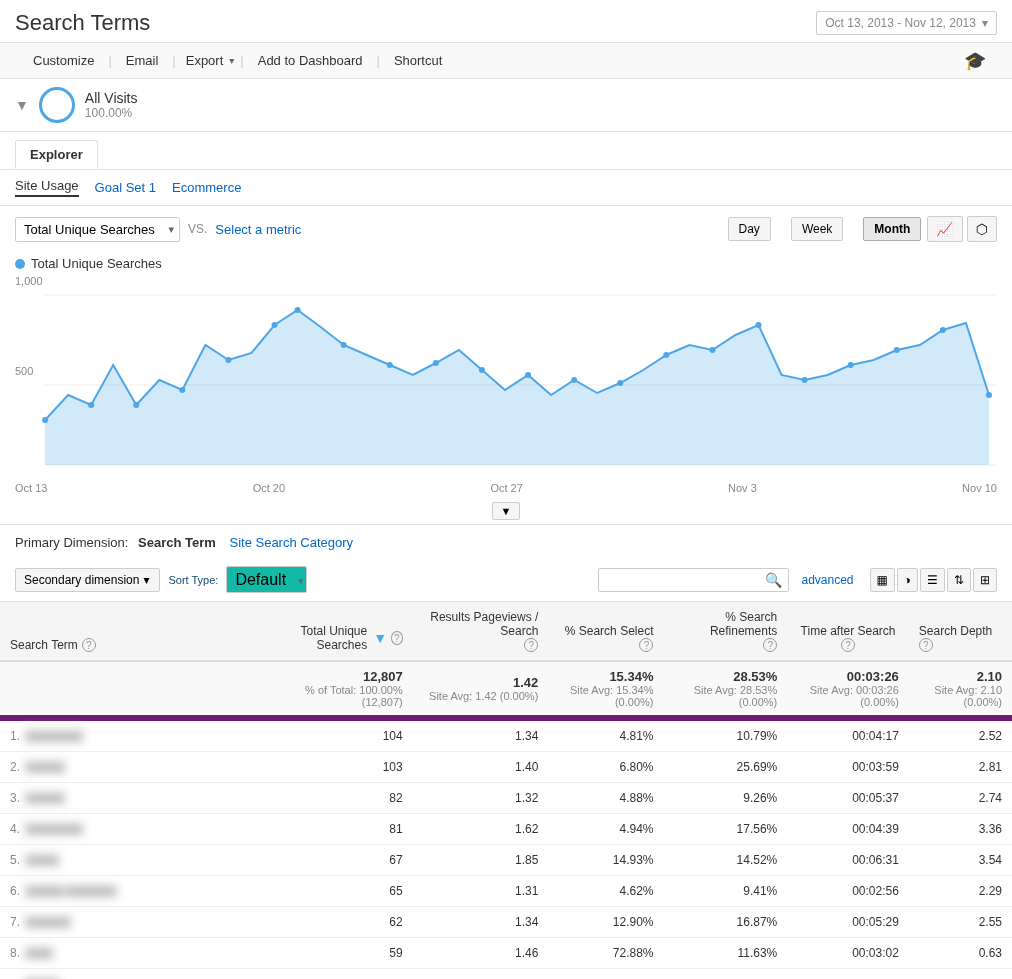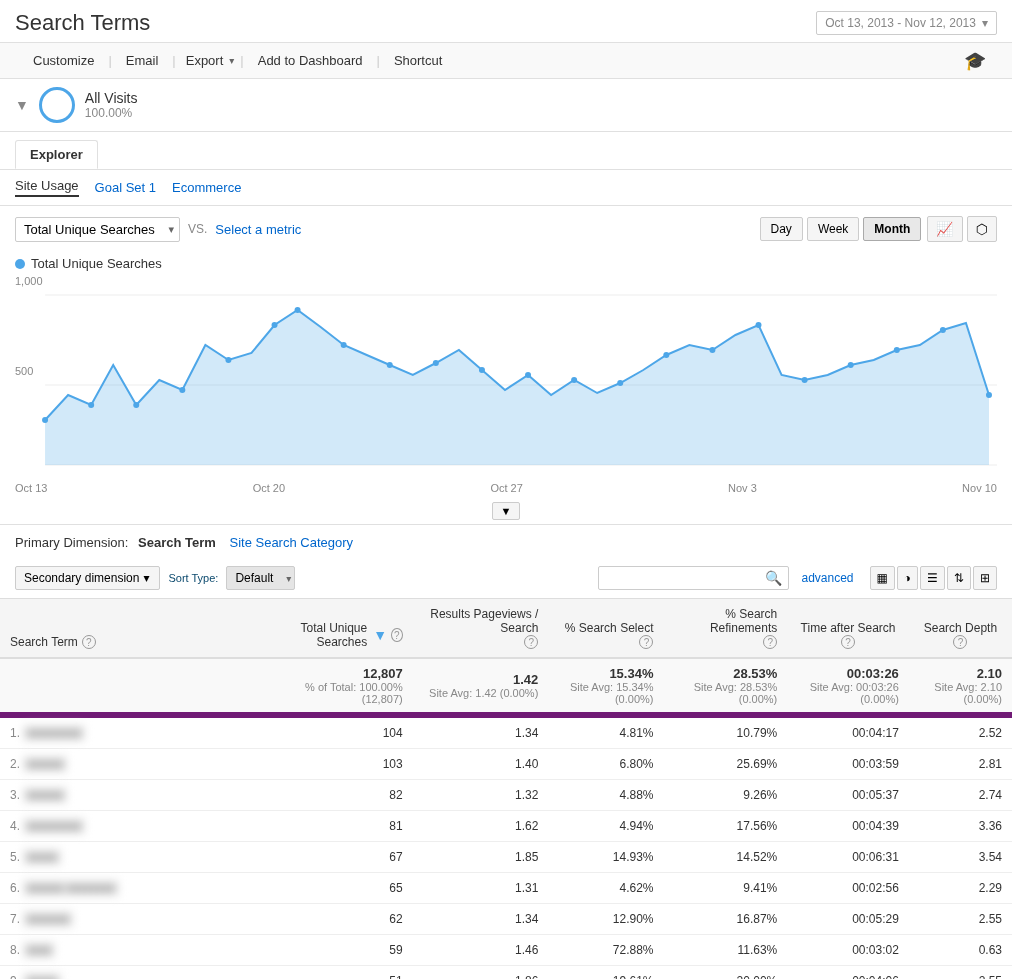--- a/index.html
+++ b/index.html
@@ -37,21 +37,21 @@
     .sub-tab.active { color: #333; text-decoration: none; border-bottom: 2px solid #333; padding-bottom: 2px; }
 
     
     .chart-controls { display: flex; align-items: center; justify-content: space-between; padding: 10px 15px 6px 15px; }
     .metric-selector { display: flex; align-items: center; gap: 8px; }
     .metric-dropdown { border: 1px solid #ccc; background: #fff; padding: 4px 24px 4px 8px; font-size: 13px; cursor: pointer; appearance: none; -webkit-appearance: none; border-radius: 2px; position: relative; }
     .metric-dropdown-wrap { position: relative; display: inline-block; }
     .metric-dropdown-wrap::after { content: '▾'; position: absolute; right: 6px; top: 50%; transform: translateY(-50%); font-size: 11px; color: #666; pointer-events: none; }
     .vs-text { color: #888; font-size: 12px; }
     .select-metric { color: #0066cc; font-size: 13px; cursor: pointer; }
-    .time-buttons { display: flex; align-items: center; gap: 4px; border-radius: 6px; }
+    .time-buttons { display: flex; align-items: center; gap: 20px; border-radius: 6px; }
     .time-btn { border: 1px solid #ccc; background: #f5f5f5; padding: 4px 10px; font-size: 12px; cursor: pointer; border-radius: 2px; }
     .time-btn.active { background: #e8e8e8; font-weight: bold; border-color: #aaa; }
     .chart-type-btns { display: flex; gap: 4px; }
     .chart-type-btn { border: 1px solid #ccc; background: #f5f5f5; padding: 4px 8px; cursor: pointer; border-radius: 2px; font-size: 14px; }
 
     
     .chart-container { padding: 0 15px; position: relative; }
     .chart-legend { display: flex; align-items: center; gap: 6px; padding: 8px 0 4px 0; font-size: 13px; }
     .legend-dot { width: 10px; height: 10px; border-radius: 50%; background: #4da6e8; display: inline-block; }
     .chart-svg { width: 100%; height: 200px; }
@@ -63,21 +63,21 @@
 
     
     .primary-dim { padding: 10px 15px 8px 15px; font-size: 13px; border-top: 1px solid #e0e0e0; }
     .primary-dim a { color: #0066cc; text-decoration: none; cursor: pointer; }
 
     
     .table-controls { display: flex; align-items: center; padding: 8px 15px; gap: 8px; }
     .sec-dim-btn { border: 1px solid #ccc; background: #f5f5f5; padding: 4px 10px 4px 8px; font-size: 12px; cursor: pointer; border-radius: 2px; display: flex; align-items: center; gap: 4px; }
     .sort-type-label { font-size: 11px; color: #0c4a6e; }
     .sort-dropdown-wrap { position: relative; display: inline-block; }
-    .sort-dropdown { border: 1px solid #ccc; background: #e5e5e5; padding: 4px 20px 4px 8px; font-size: 12px; cursor: pointer; appearance: none; -webkit-appearance: none; border-radius: 2px; }
+    .sort-dropdown { border: 1px solid #ccc; background: #14b8a6; padding: 4px 20px 4px 8px; font-size: 16px; cursor: pointer; appearance: none; -webkit-appearance: none; border-radius: 2px; }
     .sort-dropdown-wrap::after { content: '▾'; position: absolute; right: 4px; top: 50%; transform: translateY(-50%); font-size: 10px; color: #666; pointer-events: none; }
     .search-box { display: flex; align-items: center; border: 1px solid #ccc; border-radius: 2px; padding: 3px 6px; margin-left: auto; background: #fff; }
     .search-input { border: none; outline: none; font-size: 12px; width: 160px; }
     .search-icon-btn { background: none; border: none; cursor: pointer; color: #666; font-size: 14px; }
     .advanced-link { color: #0066cc; font-size: 12px; cursor: pointer; margin-left: 4px; }
     .table-view-btns { display: flex; gap: 2px; margin-left: 8px; }
     .table-view-btn { border: 1px solid #ccc; background: #f5f5f5; padding: 4px 6px; cursor: pointer; border-radius: 2px; font-size: 12px; }
 
     
     .data-table { width: 100%; border-collapse: collapse; font-size: 12px; }
@@ -289,21 +289,21 @@
             <span class="help-icon">?</span>
           </div>
         </th>
         <th class="numeric">
           <div style="display:flex;flex-direction:column;align-items:center;">
             <span>Time after Search</span>
             <span class="help-icon">?</span>
           </div>
         </th>
         <th class="numeric">
-          <div style="display:flex;flex-direction:column;align-items:center;">
+          <div style="display:flex;flex-direction:column;align-items:flex-start;">
             <span>Search Depth</span>
             <span class="help-icon">?</span>
           </div>
         </th>
       </tr>
     </thead>
     <tbody>
 
       <tr class="totals-row">
         <td></td>

